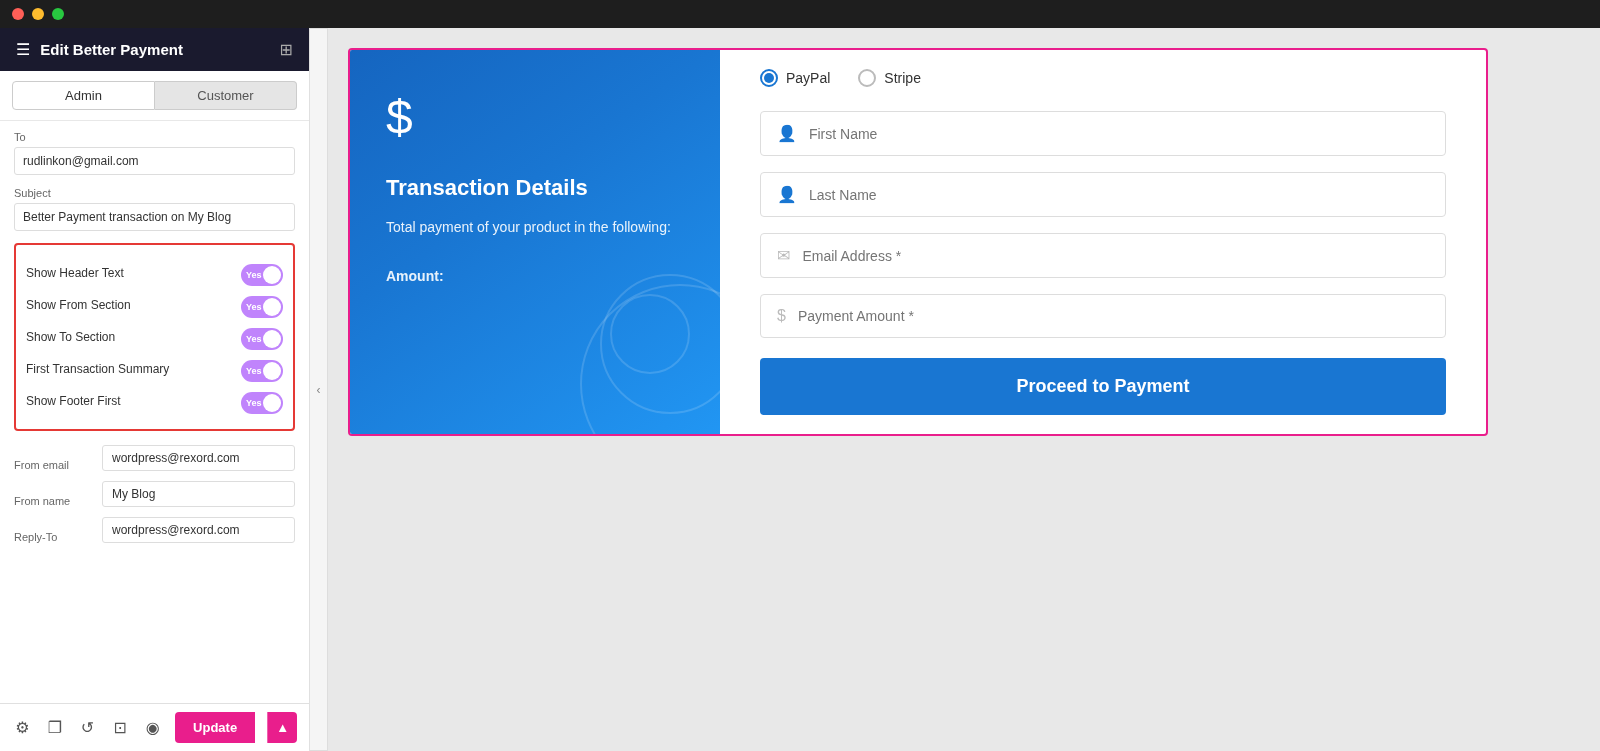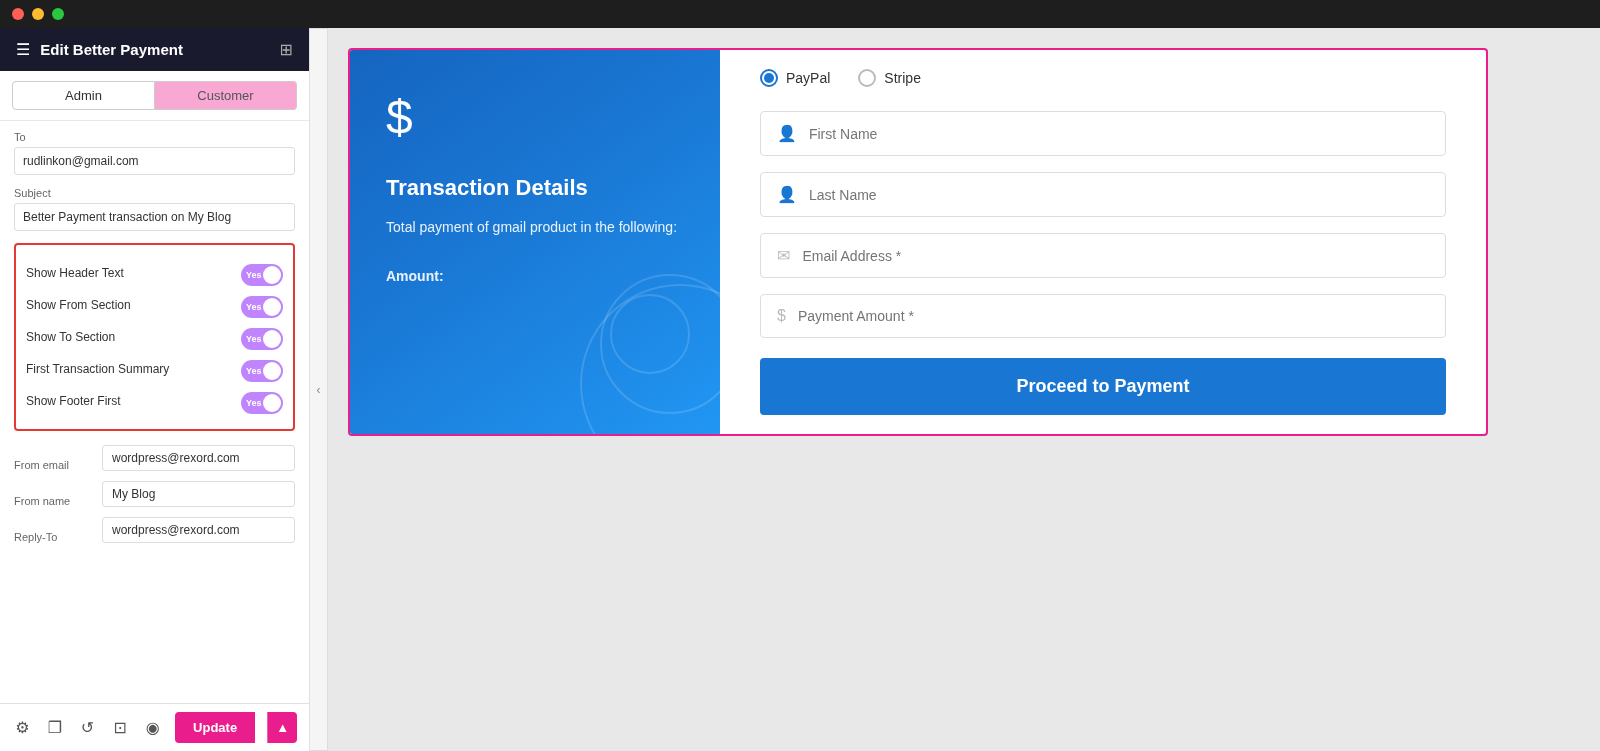--- a/index.html
+++ b/index.html
@@ -51,21 +51,21 @@
     .tab-row {
       display: flex;
       padding: 10px 12px;
       gap: 0;
       border-bottom: 1px solid #e8e8e8;
     }
     .tab-btn {
       flex: 1;
       padding: 6px 0;
       border: 1px solid #ccc;
-      background: #f9a8d4;
+      background: #e5e5e5;
       cursor: pointer;
       font-size: 13px;
       color: #555;
     }
     .tab-btn.active {
       background: #fff;
       color: #333;
       font-weight: 500;
       border-color: #ccc;
     }
@@ -445,21 +445,21 @@
   </div>
 
   <div class="collapse-handle">‹</div>
 
   <div class="main-content">
     <div class="payment-widget">
 
       <div class="payment-left">
         <div class="dollar-sign">$</div>
         <div class="transaction-title">Transaction Details</div>
-        <div class="transaction-desc">Total payment of gmail product in the following:</div>
+        <div class="transaction-desc">Total payment of your product in the following:</div>
         <div class="transaction-amount">
           <span>Amount:</span>
         </div>
 
         <div class="deco-circle deco1"></div>
         <div class="deco-circle deco2"></div>
         <div class="deco-circle deco3"></div>
       </div>
 
       <div class="payment-right">

